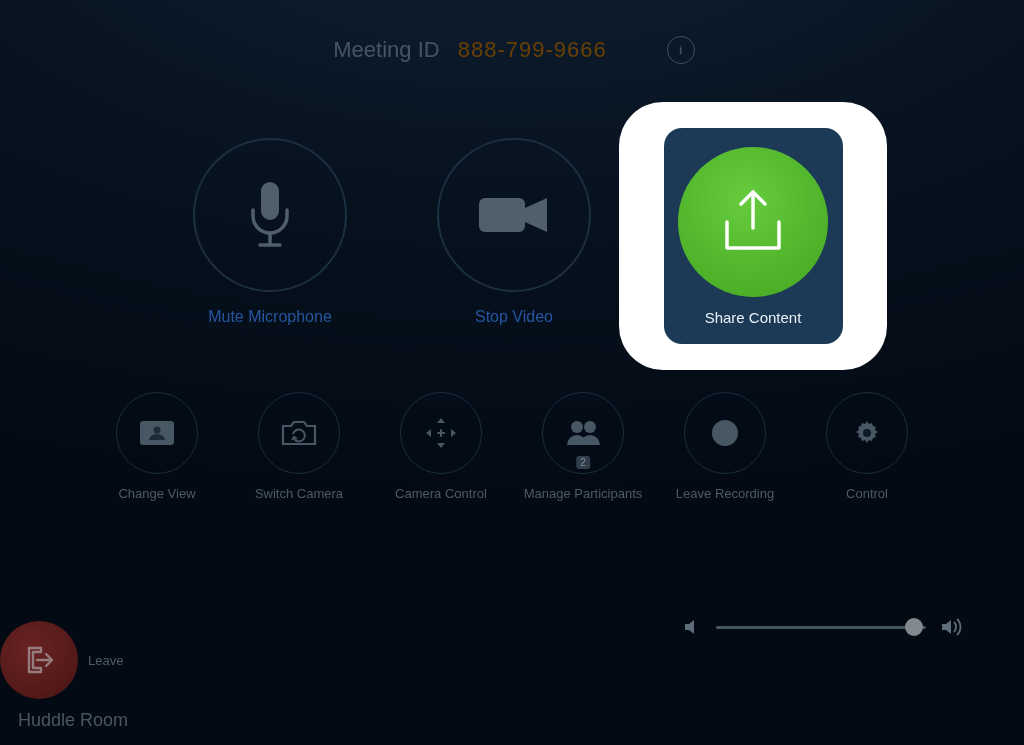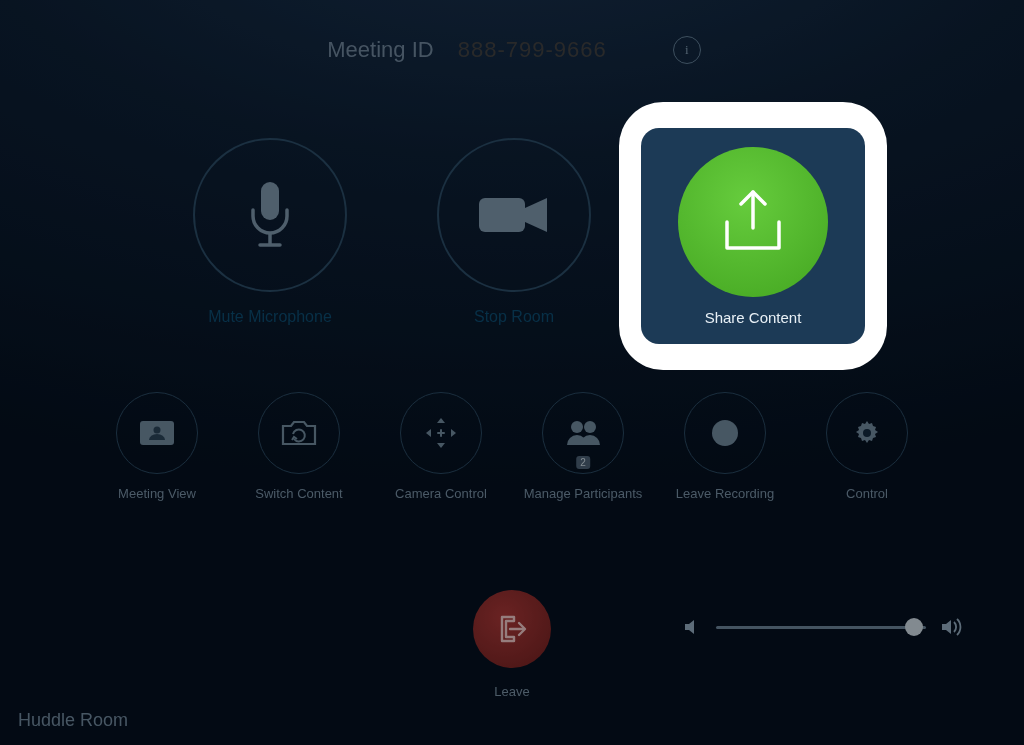--- a/index.html
+++ b/index.html
@@ -4,45 +4,45 @@
 <style>
   html,body{margin:0;padding:0;width:1024px;height:745px;overflow:hidden;font-family:-apple-system,Helvetica,Arial,sans-serif;}
   body{
     background:radial-gradient(ellipse 120% 80% at 50% -15%, #1a3350 0%, #0d1f34 45%, #05101f 100%);
     position:relative;color:#8aa1b5;
   }
   
   .dim{position:absolute;inset:0;background:rgba(0,0,0,0.35);pointer-events:none;z-index:5;}
 
   
-  .header{position:absolute;top:36px;left:4px;right:0;display:flex;justify-content:center;align-items:center;gap:24px;font-size:22px;}
+  .header{position:absolute;top:36px;left:4px;right:0;display:flex;justify-content:center;align-items:center;gap:18px;font-size:22px;}
   .header .label{color:#6c8297;font-weight:300;}
-  .header .value{color:#404040;font-weight:400;letter-spacing:1px;}
+  .header .value{color:#a16207;font-weight:400;letter-spacing:1px;}
   .info-btn{width:26px;height:26px;border:1.5px solid #5f7a91;border-radius:50%;display:flex;align-items:center;justify-content:center;color:#7d95aa;font-size:13px;font-style:normal;font-family:Georgia,serif;margin-left:42px;cursor:pointer;}
 
   
   .row-primary{position:absolute;top:138px;left:0;right:0;display:flex;justify-content:center;gap:90px;align-items:flex-start;}
   .pbtn{display:flex;flex-direction:column;align-items:center;gap:16px;}
   .circle-lg{width:150px;height:150px;border:2.5px solid #2a4a64;border-radius:50%;display:flex;align-items:center;justify-content:center;cursor:pointer;position:relative;}
-  .plabel{font-size:16px;color:#0c4a6e;text-align:center;font-weight:300;}
+  .plabel{font-size:16px;color:#3b82f6;text-align:center;font-weight:300;}
 
   
   .highlight{position:absolute;top:102px;left:619px;width:268px;height:268px;background:#fff;border-radius:44px;z-index:10;display:flex;align-items:center;justify-content:center;}
-  .highlight-inner{width:224px;height:216px;background:#1c3a56;border-radius:18px;display:flex;flex-direction:column;align-items:center;justify-content:center;gap:12px;}
+  .highlight-inner{width:179px;height:216px;background:#1c3a56;border-radius:18px;display:flex;flex-direction:column;align-items:center;justify-content:center;gap:12px;}
   .share-circle{width:150px;height:150px;background:#4fb92a;background:radial-gradient(circle at 45% 35%, #66cc3d 0%, #43a520 100%);border-radius:50%;display:flex;align-items:center;justify-content:center;cursor:pointer;}
   .share-label{color:#e8f0f6;font-size:15px;font-weight:400;}
 
   
   .row-secondary{position:absolute;top:392px;left:0;right:0;display:flex;justify-content:center;gap:38px;}
   .sbtn{display:flex;flex-direction:column;align-items:center;gap:12px;width:104px;}
   .circle-sm{width:80px;height:80px;border:1.8px solid #29475f;border-radius:50%;display:flex;align-items:center;justify-content:center;cursor:pointer;position:relative;}
   .slabel{font-size:13px;color:#738a9e;text-align:center;font-weight:300;white-space:nowrap;}
 
   
-  .leave-wrap{position:absolute;bottom:46px;left:0;right:0;display:flex;flex-direction:column;align-items:center;gap:16px;}
+  .leave-wrap{position:absolute;bottom:46px;left:0;right:0;display:flex;flex-direction:row;align-items:center;gap:10px;}
   .leave-circle{width:78px;height:78px;background:#8a2a2a;background:radial-gradient(circle at 40% 35%, #a33636 0%, #6f2020 100%);border-radius:50%;display:flex;align-items:center;justify-content:center;cursor:pointer;}
   .leave-label{font-size:13px;color:#768c9f;font-weight:300;}
 
   
   .volume{position:absolute;bottom:108px;right:60px;display:flex;align-items:center;gap:14px;}
   .vol-icon{color:#8fa6ba;}
   .vol-track{width:210px;height:3px;background:#6a8196;border-radius:2px;position:relative;cursor:pointer;}
   .vol-thumb{position:absolute;right:12px;top:50%;transform:translate(50%,-50%);width:18px;height:18px;background:#c8d4dd;border-radius:50%;}
 
   
@@ -73,21 +73,21 @@
     <div class="plabel">Mute Microphone</div>
   </div>
 
   <div class="pbtn">
     <div class="circle-lg">
       <svg width="78" height="50" viewBox="0 0 78 50">
         <rect x="4" y="8" width="46" height="34" rx="6" fill="#7a92a6"></rect>
         <path d="M50 18 L72 8 L72 42 L50 32 Z" fill="#7a92a6"></path>
       </svg>
     </div>
-    <div class="plabel">Stop Room</div>
+    <div class="plabel">Stop Video</div>
   </div>
 
   <div class="pbtn" style="visibility:hidden;width:150px;">
     <div class="circle-lg"></div>
       <div class="plabel">x</div>
   </div>
 </div>
 
 <div class="highlight">
   <div class="highlight-inner">
@@ -105,32 +105,32 @@
 <div class="row-secondary">
 
   <div class="sbtn">
     <div class="circle-sm">
       <svg width="40" height="30" viewBox="0 0 40 30">
         <rect x="3" y="3" width="34" height="24" rx="3" fill="#6d8699"></rect>
         <circle cx="20" cy="12" r="3.5" fill="#2a4257"></circle>
         <path d="M12 22 a8 6 0 0 1 16 0 Z" fill="#2a4257"></path>
       </svg>
     </div>
-    <div class="slabel">Meeting View</div>
+    <div class="slabel">Change View</div>
   </div>
 
   <div class="sbtn">
     <div class="circle-sm">
       <svg width="42" height="34" viewBox="0 0 42 34">
         <path d="M5 10 h8 l3 -4 h10 l3 4 h8 v18 h-32 Z" fill="none" stroke="#6d8699" stroke-width="2.2"></path>
         <path d="M15 18 a6 6 0 1 1 1 5" fill="none" stroke="#6d8699" stroke-width="2"></path>
         <path d="M14 24 l2 -3 l3 2" fill="none" stroke="#6d8699" stroke-width="2"></path>
       </svg>
     </div>
-    <div class="slabel">Switch Content</div>
+    <div class="slabel">Switch Camera</div>
   </div>
 
   <div class="sbtn">
     <div class="circle-sm">
       <svg width="44" height="44" viewBox="0 0 44 44">
         <g stroke="#6d8699" stroke-width="2" fill="none" stroke-linecap="round" stroke-linejoin="round">
           <path d="M22 7 l-4 5 h8 Z" fill="#6d8699" stroke="none"></path>
           <path d="M22 37 l-4 -5 h8 Z" fill="#6d8699" stroke="none"></path>
           <path d="M7 22 l5 -4 v8 Z" fill="#6d8699" stroke="none"></path>
           <path d="M37 22 l-5 -4 v8 Z" fill="#6d8699" stroke="none"></path>

